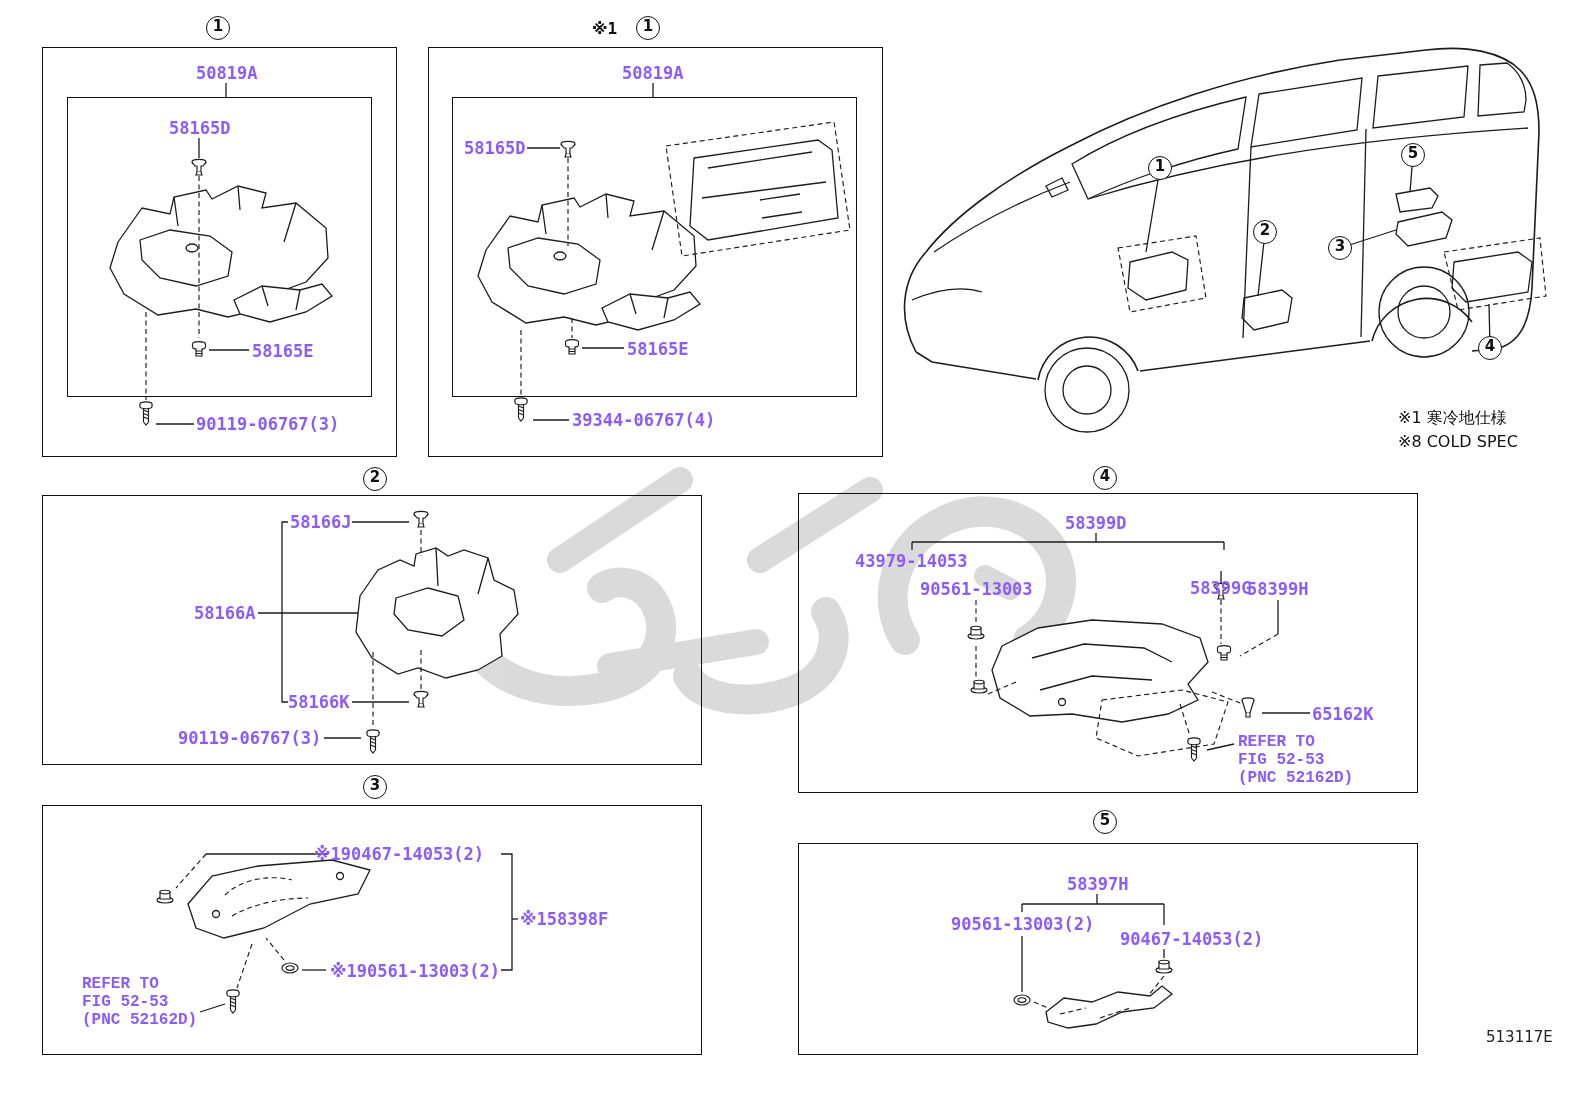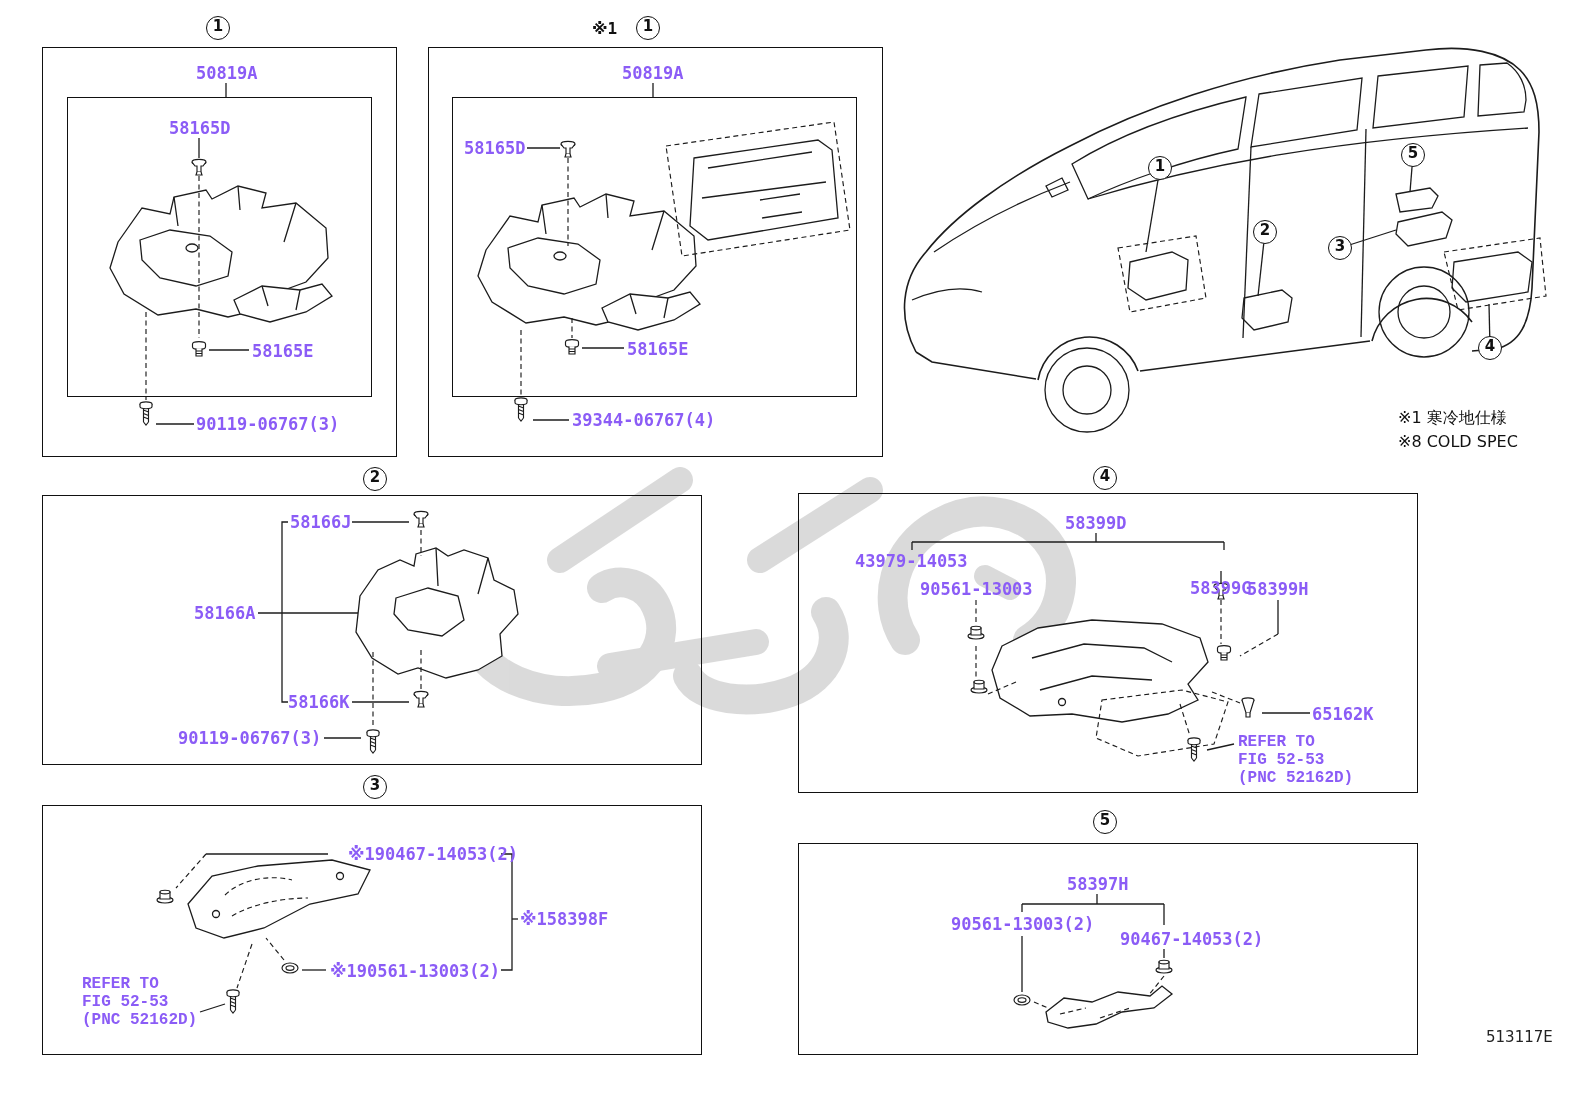--- a/index.html
+++ b/index.html
@@ -258,21 +258,21 @@
   <div class="lbl" style="left:622px;top:63px">50819A</div>
   <div class="lbl" style="left:464px;top:138px">58165D</div>
   <div class="lbl" style="left:627px;top:339px">58165E</div>
   <div class="lbl" style="left:572px;top:410px">39344-06767(4)</div>
 
   <div class="lbl" style="left:290px;top:512px">58166J</div>
   <div class="lbl" style="left:194px;top:603px">58166A</div>
   <div class="lbl" style="left:288px;top:692px">58166K</div>
   <div class="lbl" style="left:178px;top:728px">90119-06767(3)</div>
 
-  <div class="lbl" style="left:348px;top:844px">※190467-14053(2)</div>
+  <div class="lbl" style="left:314px;top:844px">※190467-14053(2)</div>
   <div class="lbl" style="left:520px;top:909px">※158398F</div>
   <div class="lbl" style="left:330px;top:961px">※190561-13003(2)</div>
   <div class="lbl sm" style="left:82px;top:975px">REFER TO</div>
   <div class="lbl sm" style="left:82px;top:993px">FIG 52-53</div>
   <div class="lbl sm" style="left:82px;top:1011px">(PNC 52162D)</div>
 
   <div class="lbl" style="left:1065px;top:513px">58399D</div>
   <div class="lbl" style="left:855px;top:551px">43979-14053</div>
   <div class="lbl" style="left:920px;top:579px">90561-13003</div>
   <div class="lbl" style="left:1190px;top:578px">58399G</div>

